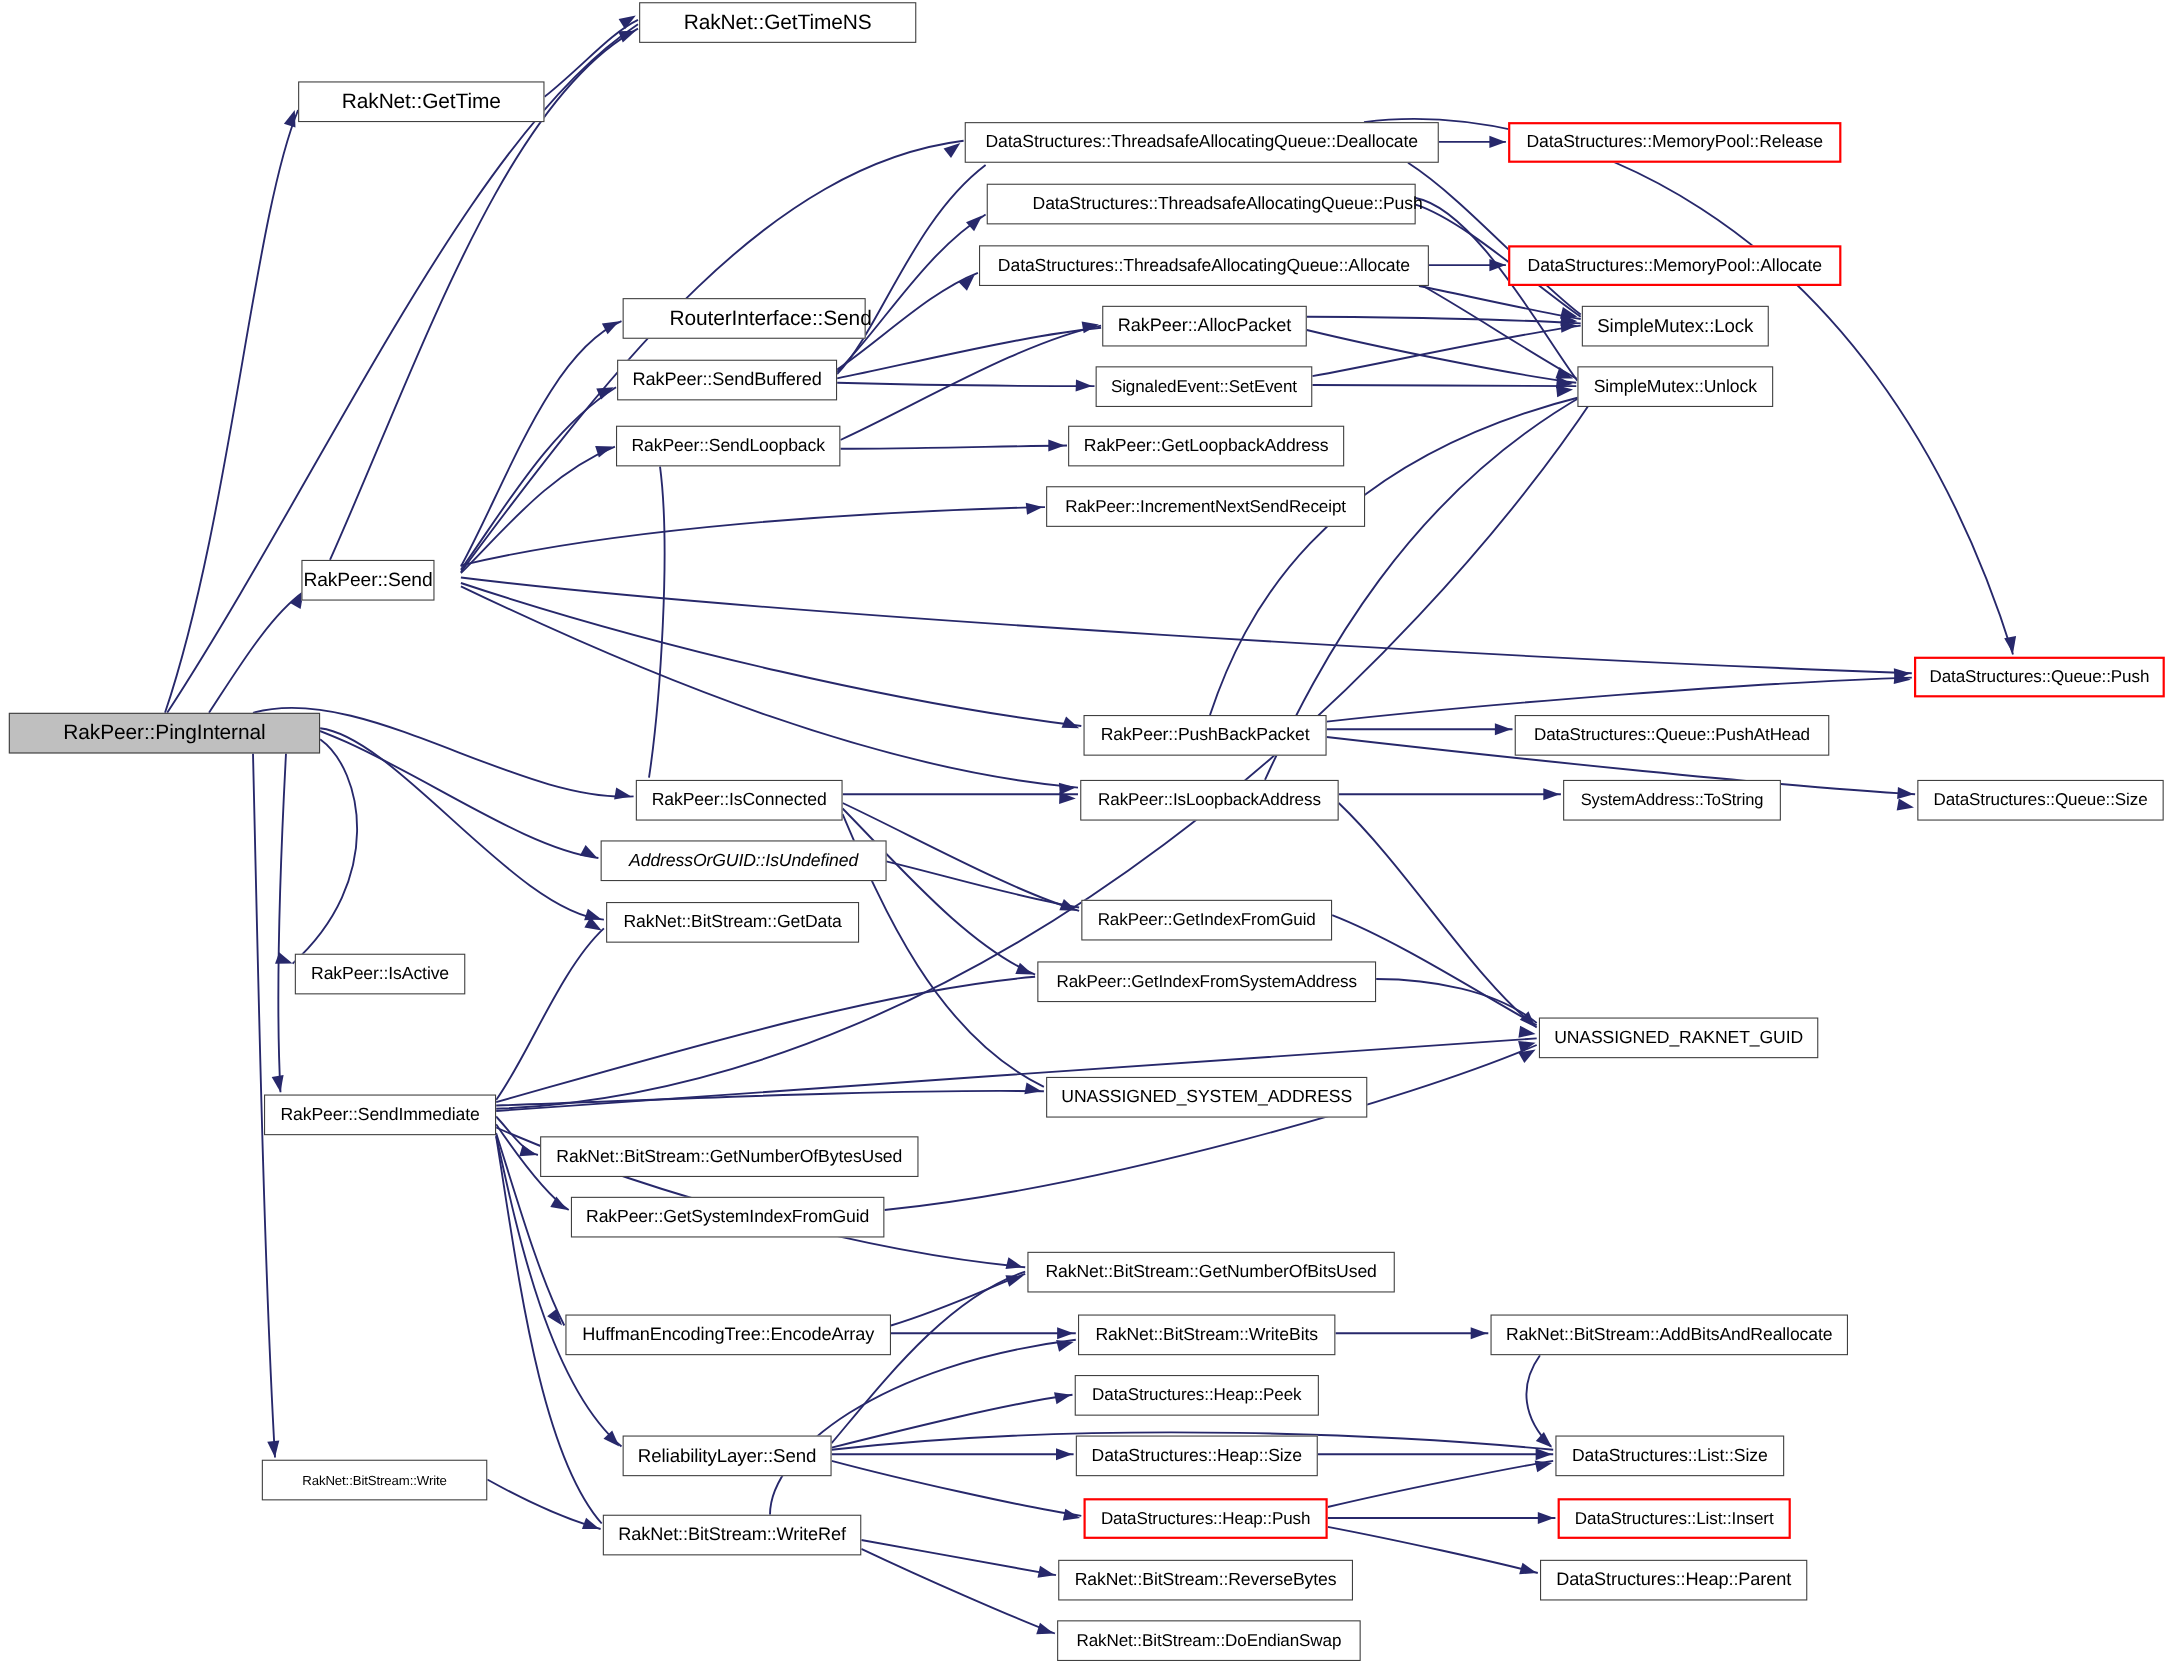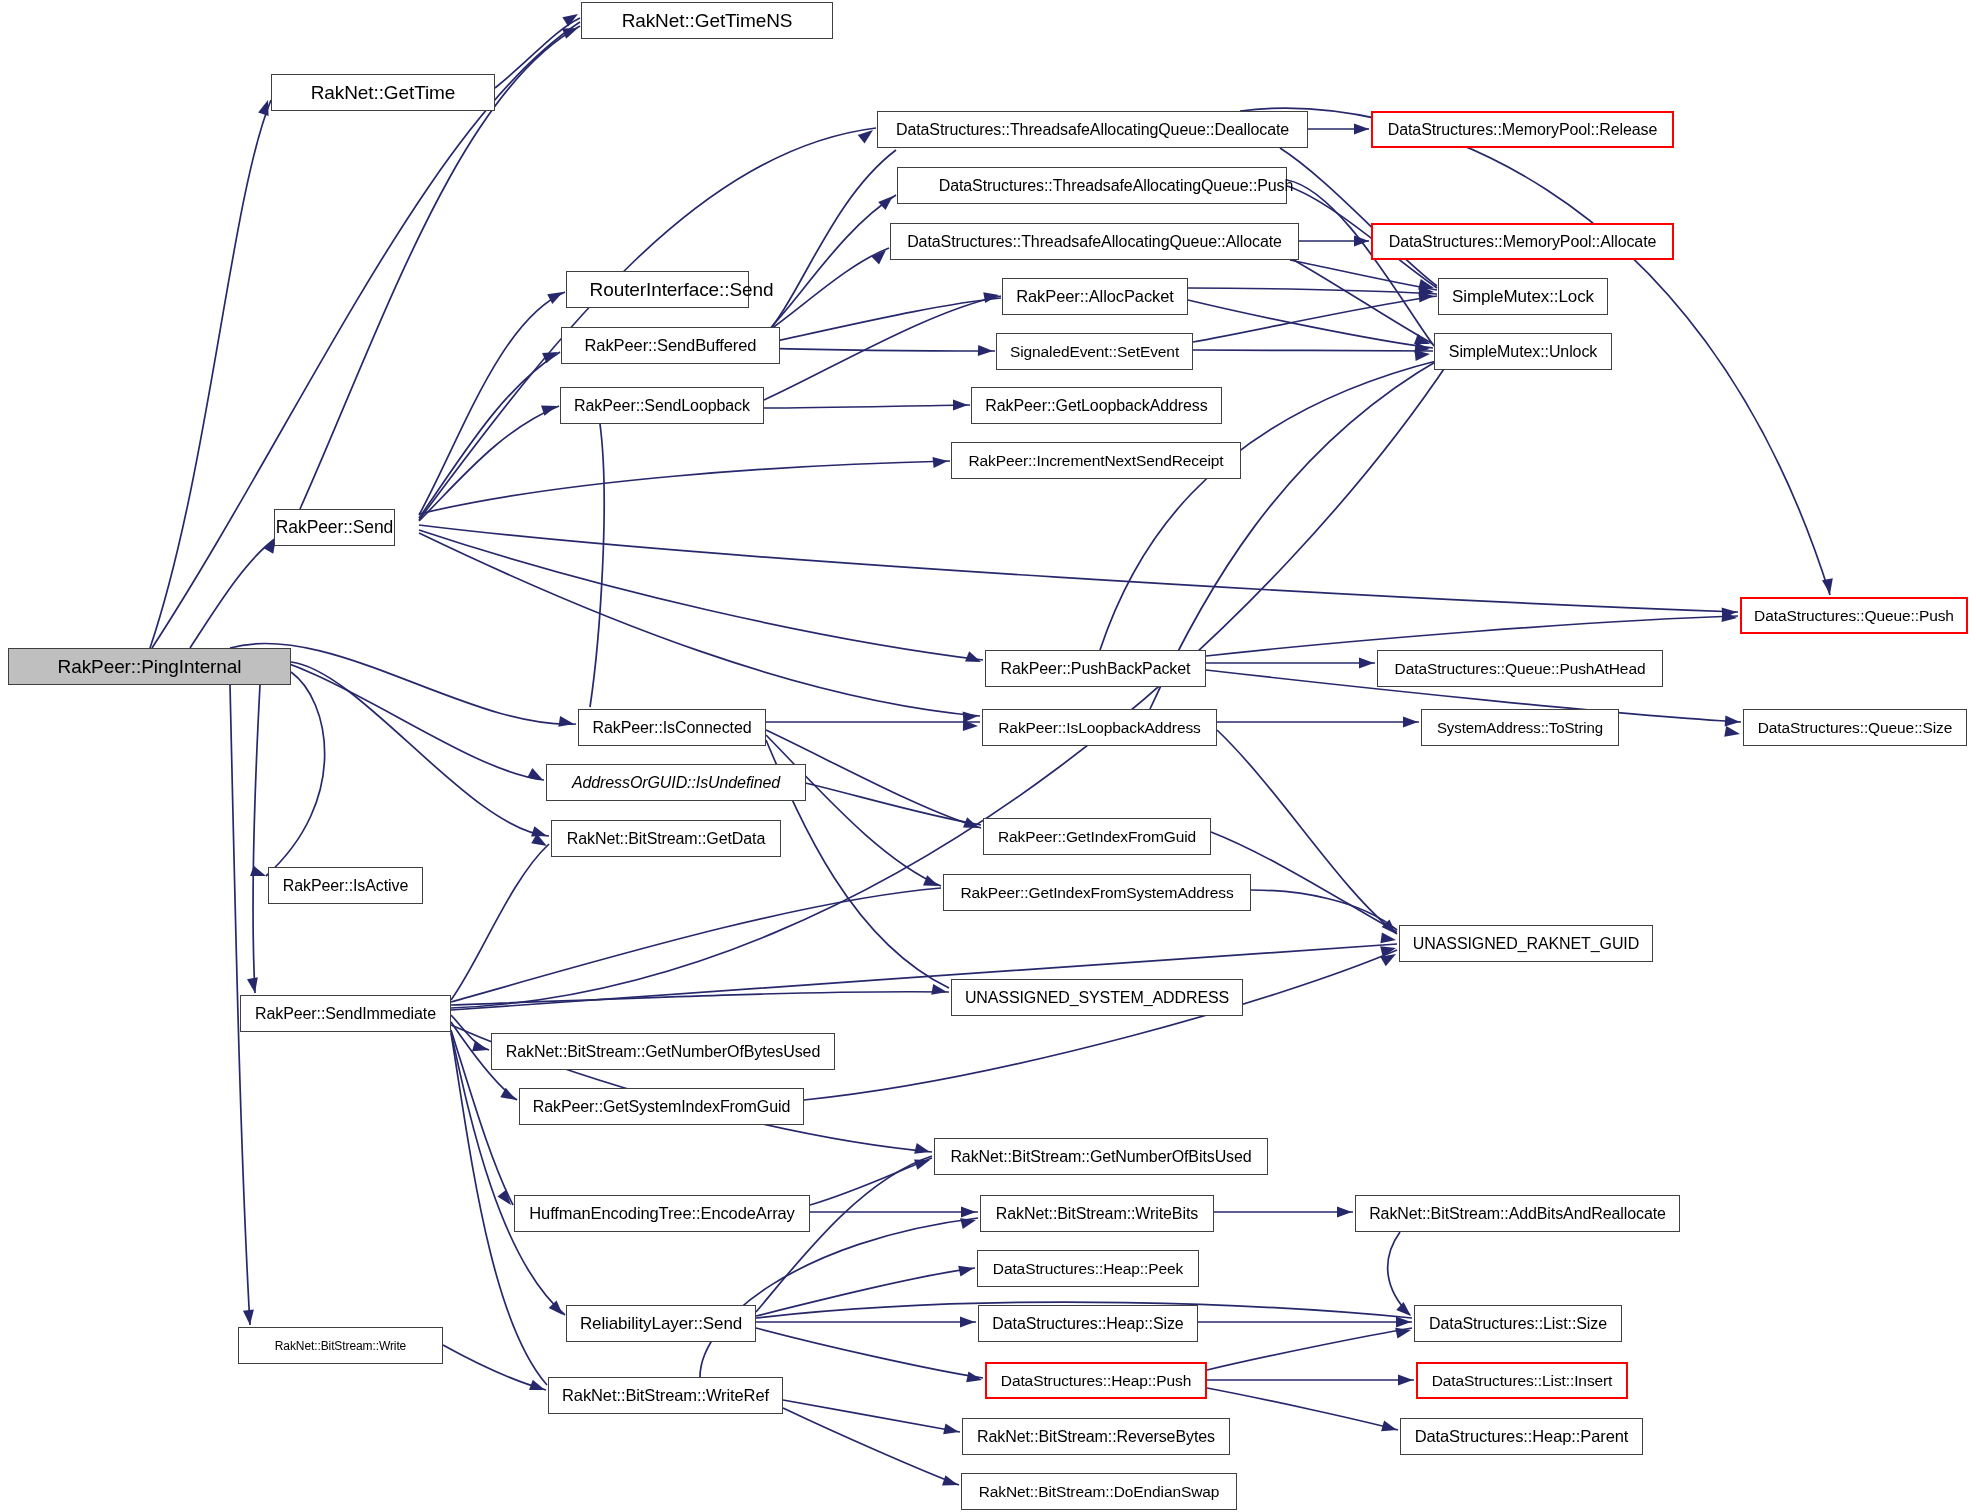--- a/index.html
+++ b/index.html
@@ -187,30 +187,30 @@
       </div>
       <div class="node" style="left: 897px; top: 167px; width: 390px; height: 37px; padding-left: 48px;">
         <span style="font-size: 16px;">DataStructures::ThreadsafeAllocatingQueue::Push</span>
       </div>
       <div class="node" style="left: 890px; top: 223px; width: 409px; height: 37px;">
         <span style="font-size: 16px;">DataStructures::ThreadsafeAllocatingQueue::Allocate</span>
       </div>
       <div class="node red" style="left: 1371px; top: 223px; width: 303px; height: 37px;">
         <span style="font-size: 16px;">DataStructures::MemoryPool::Allocate</span>
       </div>
-      <div class="node" style="left: 566px; top: 271px; width: 183px; height: 37px; padding-left: 48px;">
+      <div class="node" style="left: 566px; top: 271px; width: 221px; height: 37px; padding-left: 48px;">
         <span style="font-size: 19px;">RouterInterface::Send</span>
       </div>
       <div class="node" style="left: 1002px; top: 278px; width: 186px; height: 37px;">
         <span style="font-size: 16.5px;">RakPeer::AllocPacket</span>
       </div>
       <div class="node" style="left: 1438px; top: 278px; width: 170px; height: 37px;">
         <span style="font-size: 17px;">SimpleMutex::Lock</span>
       </div>
-      <div class="node" style="left: 561px; top: 327px; width: 219px; height: 37px;">
+      <div class="node" style="left: 561px; top: 327px; width: 200px; height: 37px;">
         <span style="font-size: 16.5px;">RakPeer::SendBuffered</span>
       </div>
       <div class="node" style="left: 996px; top: 333px; width: 197px; height: 37px;">
         <span style="font-size: 15.5px;">SignaledEvent::SetEvent</span>
       </div>
       <div class="node" style="left: 1434px; top: 333px; width: 178px; height: 37px;">
         <span style="font-size: 16px;">SimpleMutex::Unlock</span>
       </div>
       <div class="node" style="left: 560px; top: 387px; width: 204px; height: 37px;">
         <span style="font-size: 16px;">RakPeer::SendLoopback</span>

